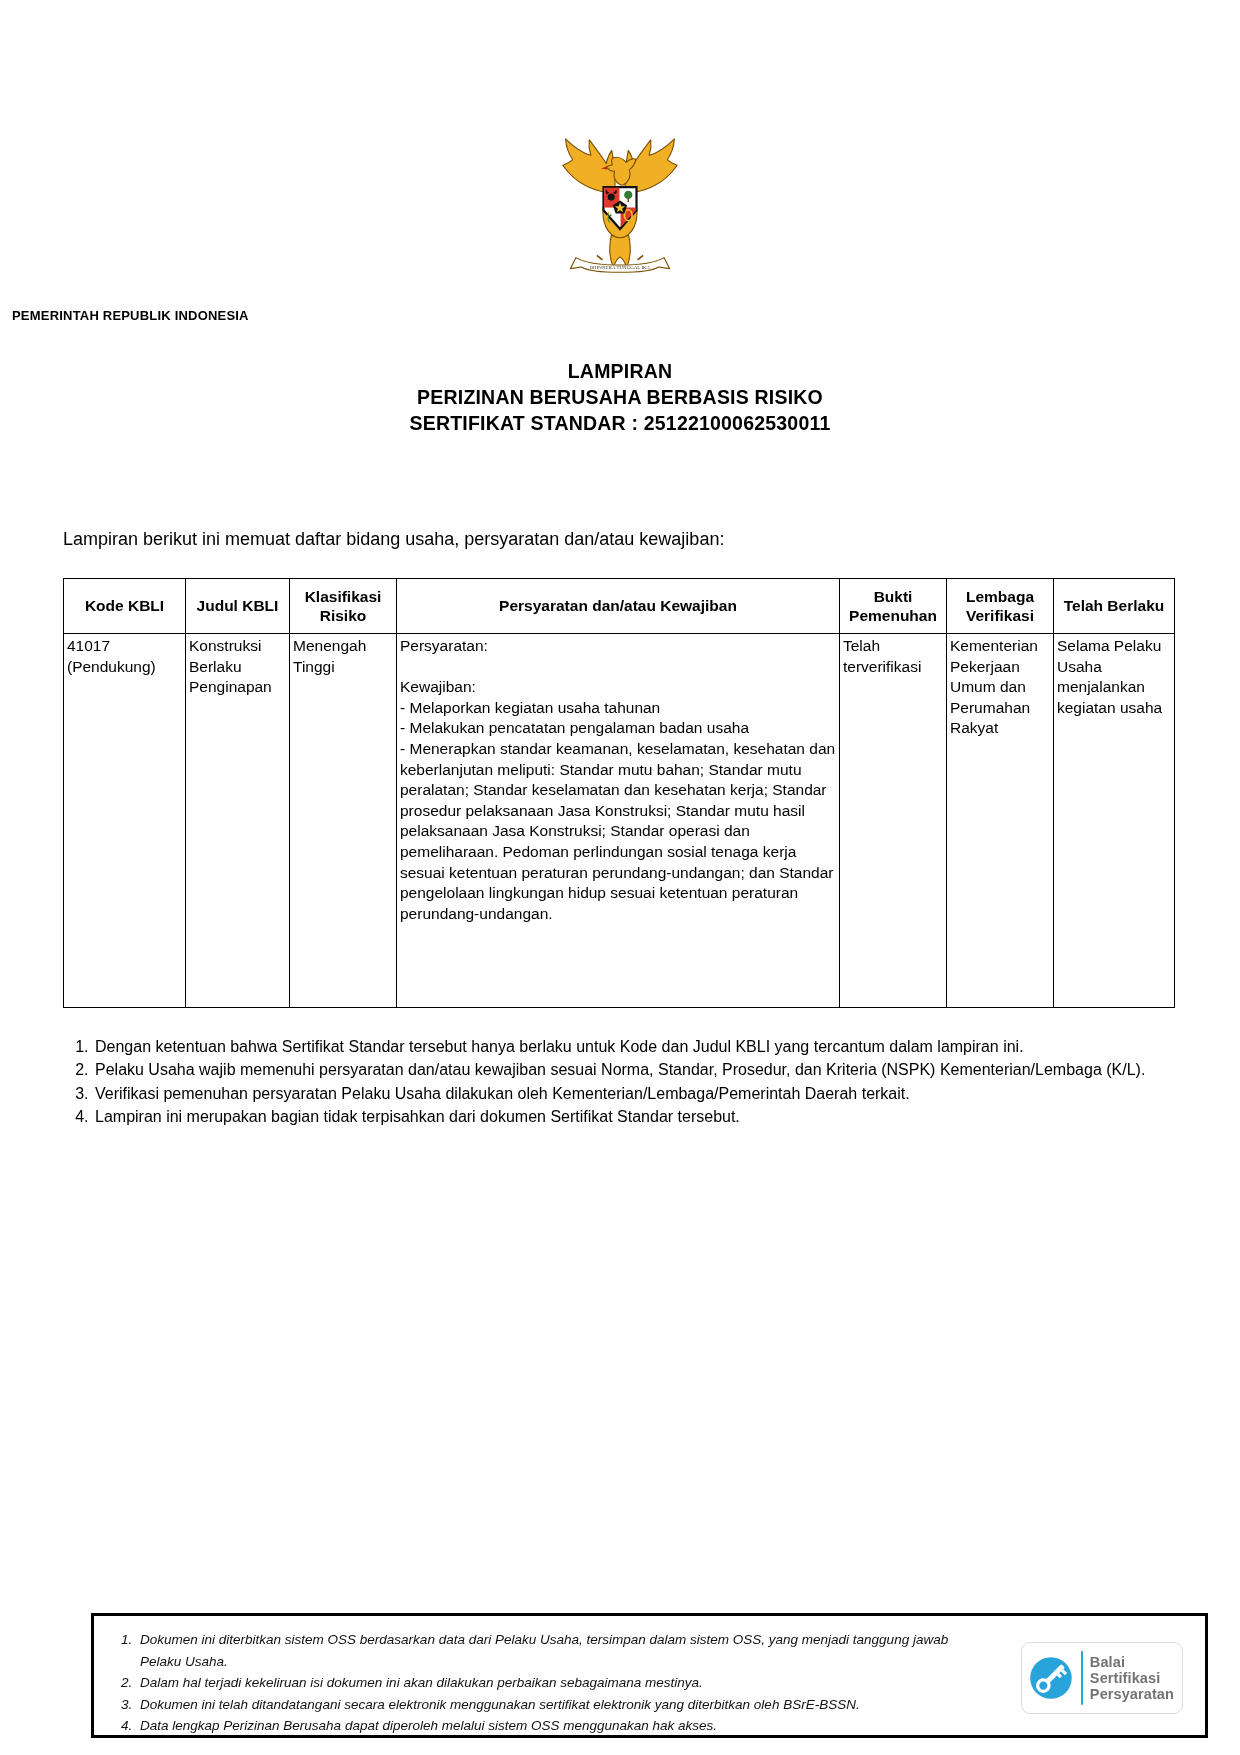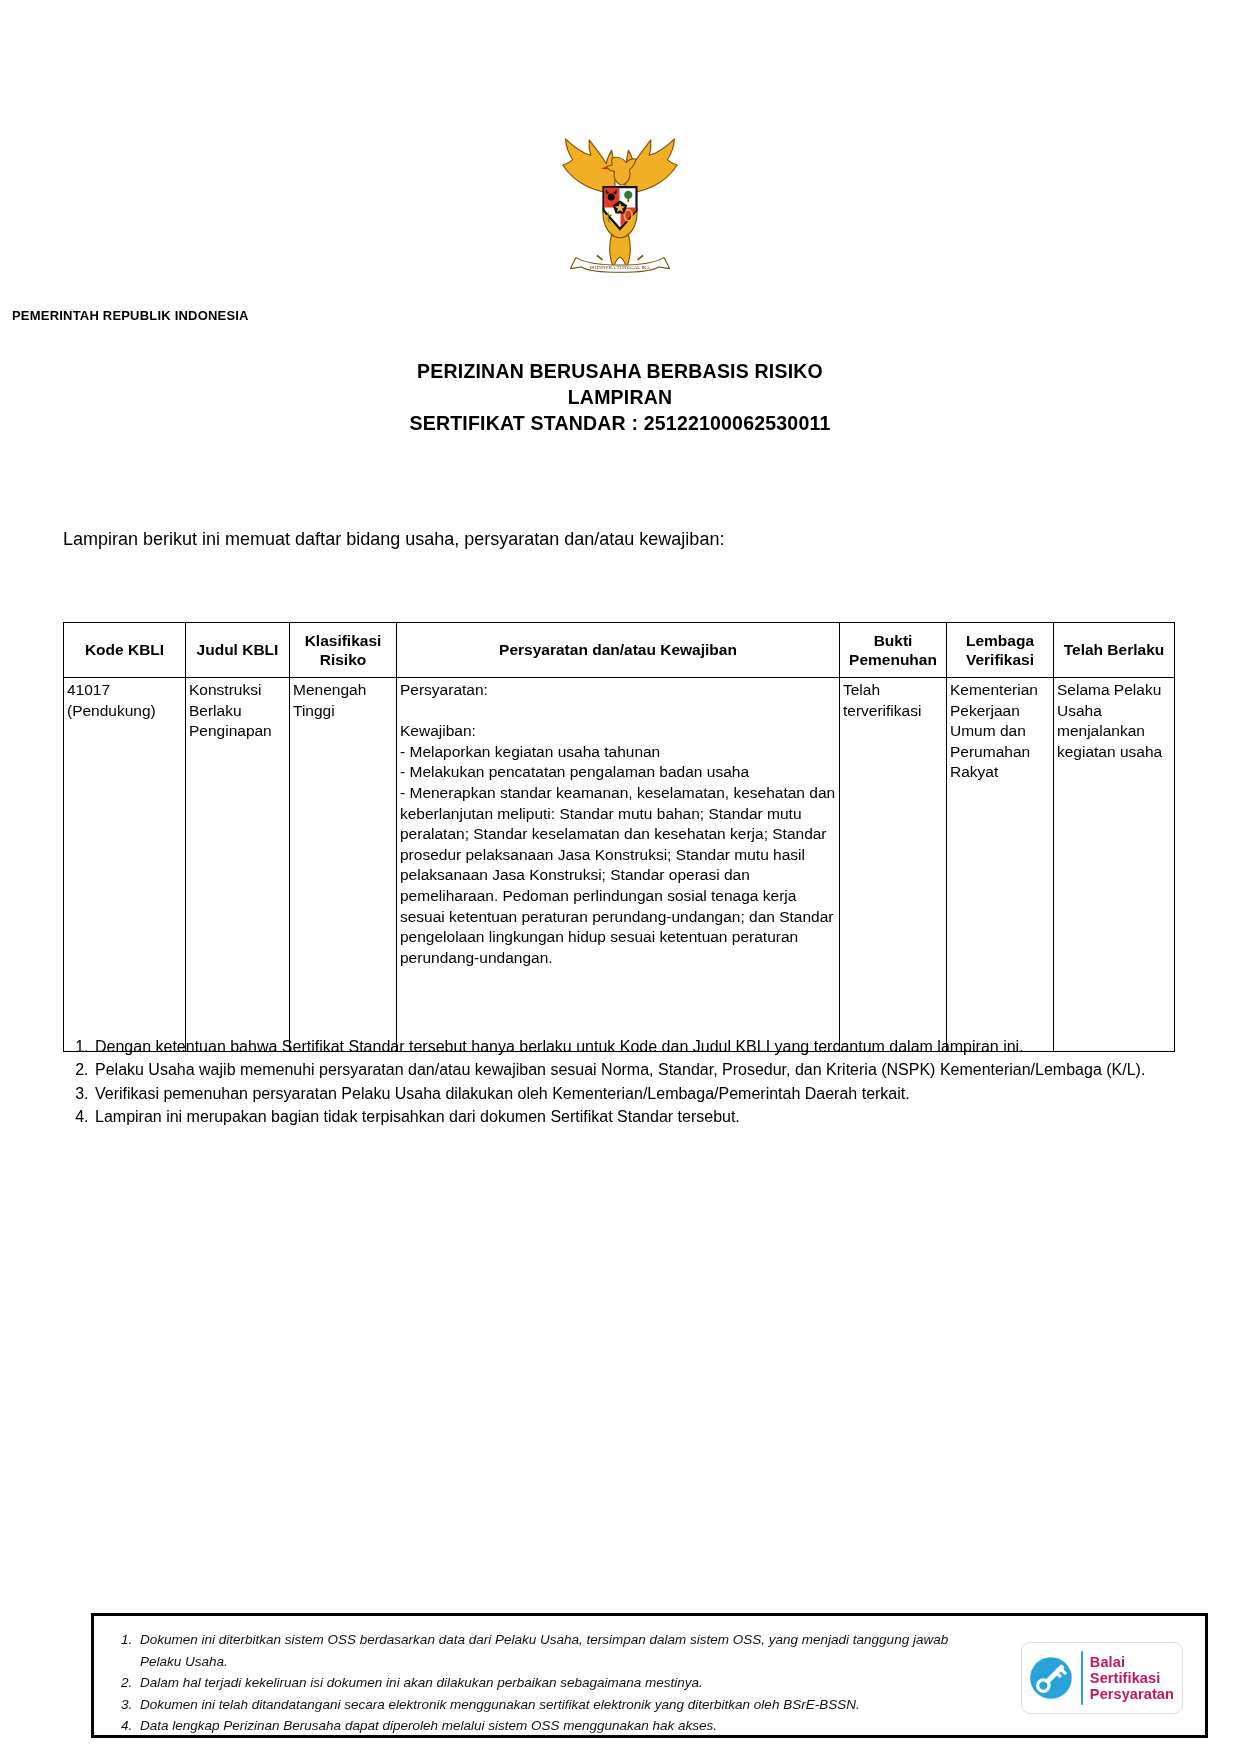--- a/index.html
+++ b/index.html
@@ -43,21 +43,20 @@
     font-size: 18px;
   }
   table.kbli {
     position: absolute;
     top: 578px; left: 63px;
     width: 1105px;
     border-collapse: collapse;
     table-layout: fixed;
     font-size: 15.5px;
     line-height: 1.33;
-    margin-top: 44px;
   }
   table.kbli th, table.kbli td {
     border: 1.6px solid #000;
   }
   table.kbli th {
     font-weight: bold;
     text-align: center;
     vertical-align: middle;
     height: 55px;
     padding: 3px 2px;
@@ -167,22 +166,22 @@
 
       <g>
         <path d="M40 232 L30 252 L50 249 C 70 262, 170 262, 190 249 L210 252 L200 232 C 170 250, 70 250, 40 232 Z" fill="#ffffff" stroke="#7a4f00" stroke-width="2" stroke-linejoin="round"></path>
         <text x="120" y="252" text-anchor="middle" font-size="9" fill="#4a3a1a" font-family="Liberation Serif, serif">BHINNEKA TUNGGAL IKA</text>
       </g>
     </svg>
   </div>
 
   <div class="gov-title">PEMERINTAH REPUBLIK INDONESIA</div>
   <div class="subtitle-block">
+    <div>LAMPIRAN</div>
     <div>PERIZINAN BERUSAHA BERBASIS RISIKO</div>
-    <div>LAMPIRAN</div>
     <div>SERTIFIKAT STANDAR : 25122100062530011</div>
   </div>
 
   <p class="intro">Lampiran berikut ini memuat daftar bidang usaha, persyaratan dan/atau kewajiban:</p>
 
   <table class="kbli">
     <colgroup>
       <col style="width:122px">
         <col style="width:104px">
         <col style="width:107px">
@@ -240,21 +239,21 @@
       <svg width="58" height="58" viewBox="0 0 64 64">
         <circle cx="32" cy="32" r="29" fill="#29A4DB"></circle>
         <g transform="rotate(45 32 32)">
           <circle cx="32" cy="47" r="8" fill="#29A4DB" stroke="#ffffff" stroke-width="4.5"></circle>
           <rect x="28.5" y="8" width="7" height="32" rx="2" fill="#ffffff"></rect>
           <rect x="35" y="11" width="8" height="4.5" fill="#ffffff"></rect>
           <rect x="35" y="19" width="6" height="4.5" fill="#ffffff"></rect>
         </g>
       </svg>
       <div class="bsre-divider" style="background: rgb(41, 164, 219);"></div>
-      <div class="bsre-text" style="color: #be185d;">
+      <div class="bsre-text" style="color: #737373;">
         <div>Balai</div>
         <div>Sertifikasi</div>
         <div>Persyaratan</div>
       </div>
     </div>
   </div>
 
 </div>
 
 </body></html>

